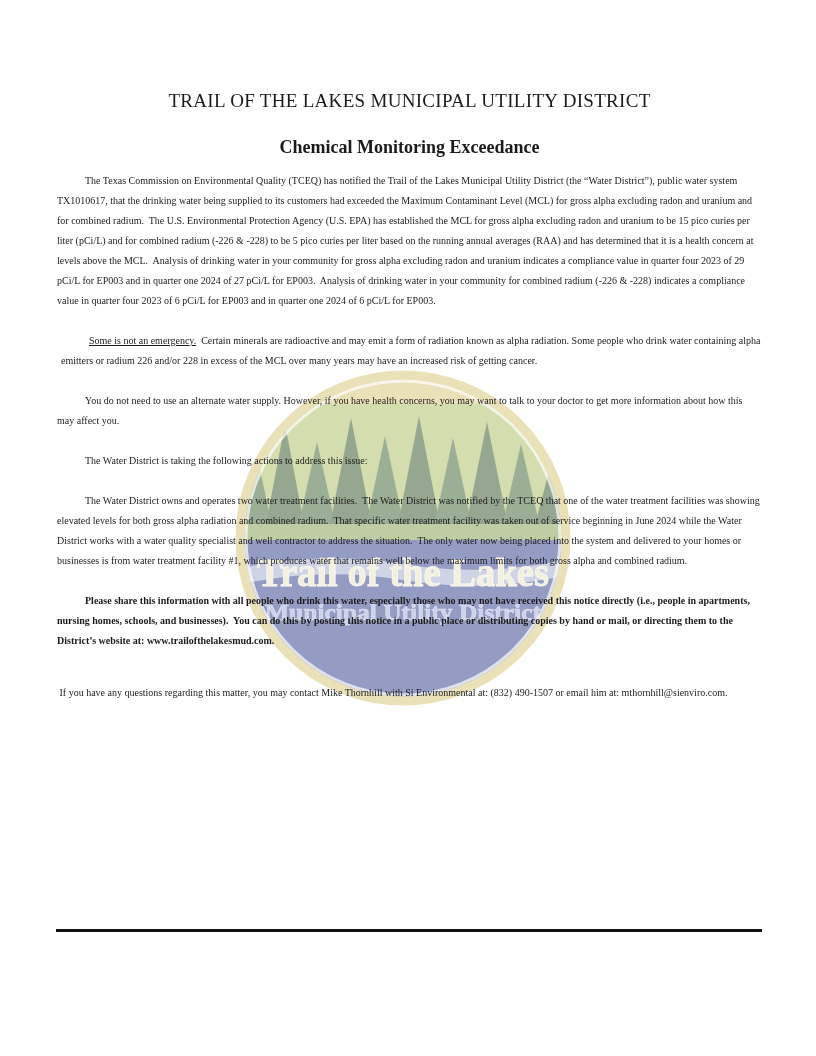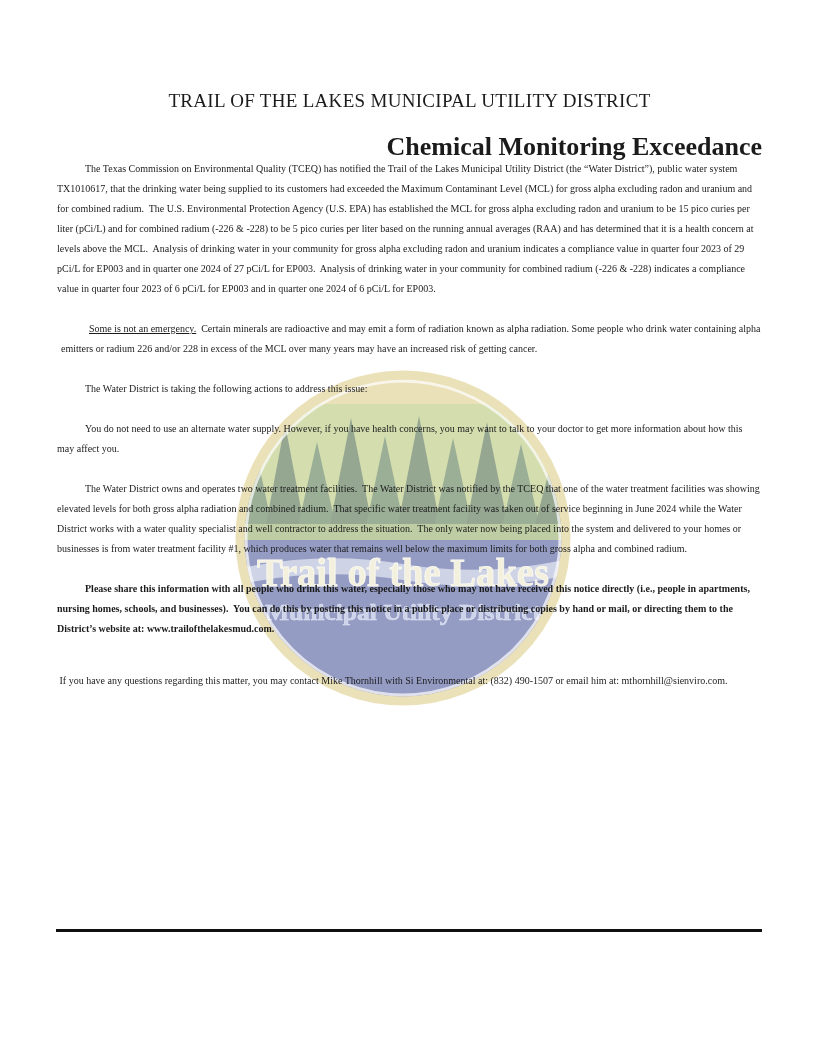--- a/index.html
+++ b/index.html
@@ -10,21 +10,21 @@
   }
   .watermark{
     position:absolute;left:233px;top:368px;width:340px;height:340px;
     opacity:.5;z-index:0;pointer-events:none;
   }
   .content{position:relative;z-index:1;padding:88px 54px 0 57px;}
   .doc-title{
     font-size:19px;font-weight:400;text-align:center;
     margin:0 0 22px 0;letter-spacing:.3px;line-height:25px;
   }
-  .doc-subtitle{font-size:26px;font-weight:700;text-align:right;margin:0;line-height:24px;}
+  .doc-subtitle{font-size:18px;font-weight:700;text-align:center;margin:12px;line-height:24px;}
   .doc-issue{font-size:16px;font-weight:700;text-align:center;margin:0 0 13px 0;line-height:22px;}
   .para{
     font-size:10px;line-height:20px;margin:0 0 20px 0;
     white-space:pre-wrap;text-indent:28px;text-align:left;
   }
   .para.inset{padding-left:4px;}
   .para.noindent{text-indent:0;}
   .para.tight{margin-bottom:32px;font-weight:bold;}
   .u{text-decoration:underline;}
   .footer-rule{
@@ -69,23 +69,23 @@
 </div>
 
 <div class="content">
   <h1 class="doc-title">TRAIL OF THE LAKES MUNICIPAL UTILITY DISTRICT</h1>
   <h2 class="doc-subtitle">Chemical Monitoring Exceedance</h2>
 
   <p class="para">The Texas Commission on Environmental Quality (TCEQ) has notified the Trail of the Lakes Municipal Utility District (the “Water District”), public water system TX1010617, that the drinking water being supplied to its customers had exceeded the Maximum Contaminant Level (MCL) for gross alpha excluding radon and uranium and for combined radium.  The U.S. Environmental Protection Agency (U.S. EPA) has established the MCL for gross alpha excluding radon and uranium to be 15 pico curies per liter (pCi/L) and for combined radium (-226 &amp; -228) to be 5 pico curies per liter based on the running annual averages (RAA) and has determined that it is a health concern at levels above the MCL.  Analysis of drinking water in your community for gross alpha excluding radon and uranium indicates a compliance value in quarter four 2023 of 29 pCi/L for EP003 and in quarter one 2024 of 27 pCi/L for EP003.  Analysis of drinking water in your community for combined radium (-226 &amp; -228) indicates a compliance value in quarter four 2023 of 6 pCi/L for EP003 and in quarter one 2024 of 6 pCi/L for EP003.</p>
 
   <p class="para inset"><span class="u">Some is not an emergency.</span><span>  Certain minerals are radioactive and may emit a form of radiation known as alpha radiation. Some people who drink water containing alpha emitters or radium 226 and/or 228 in excess of the MCL over many years may have an increased risk of getting cancer.</span></p>
 
+  <p class="para">You do not need to use an alternate water supply. However, if you have health concerns, you may want to talk to your doctor to get more information about how this may affect you.</p>
+
   <p class="para">The Water District is taking the following actions to address this issue:</p>
-
-  <p class="para">You do not need to use an alternate water supply. However, if you have health concerns, you may want to talk to your doctor to get more information about how this may affect you.</p>
 
   <p class="para">The Water District owns and operates two water treatment facilities.  The Water District was notified by the TCEQ that one of the water treatment facilities was showing elevated levels for both gross alpha radiation and combined radium.  That specific water treatment facility was taken out of service beginning in June 2024 while the Water District works with a water quality specialist and well contractor to address the situation.  The only water now being placed into the system and delivered to your homes or businesses is from water treatment facility #1, which produces water that remains well below the maximum limits for both gross alpha and combined radium.</p>
 
   <p class="para tight">Please share this information with all people who drink this water, especially those who may not have received this notice directly (i.e., people in apartments, nursing homes, schools, and businesses).  You can do this by posting this notice in a public place or distributing copies by hand or mail, or directing them to the District’s website at: www.trailofthelakesmud.com.</p>
 
   <p class="para noindent"> If you have any questions regarding this matter, you may contact Mike Thornhill with Si Environmental at: (832) 490-1507 or email him at: mthornhill@sienviro.com.</p>
 </div>
 
 <div class="footer-rule"></div>
 

